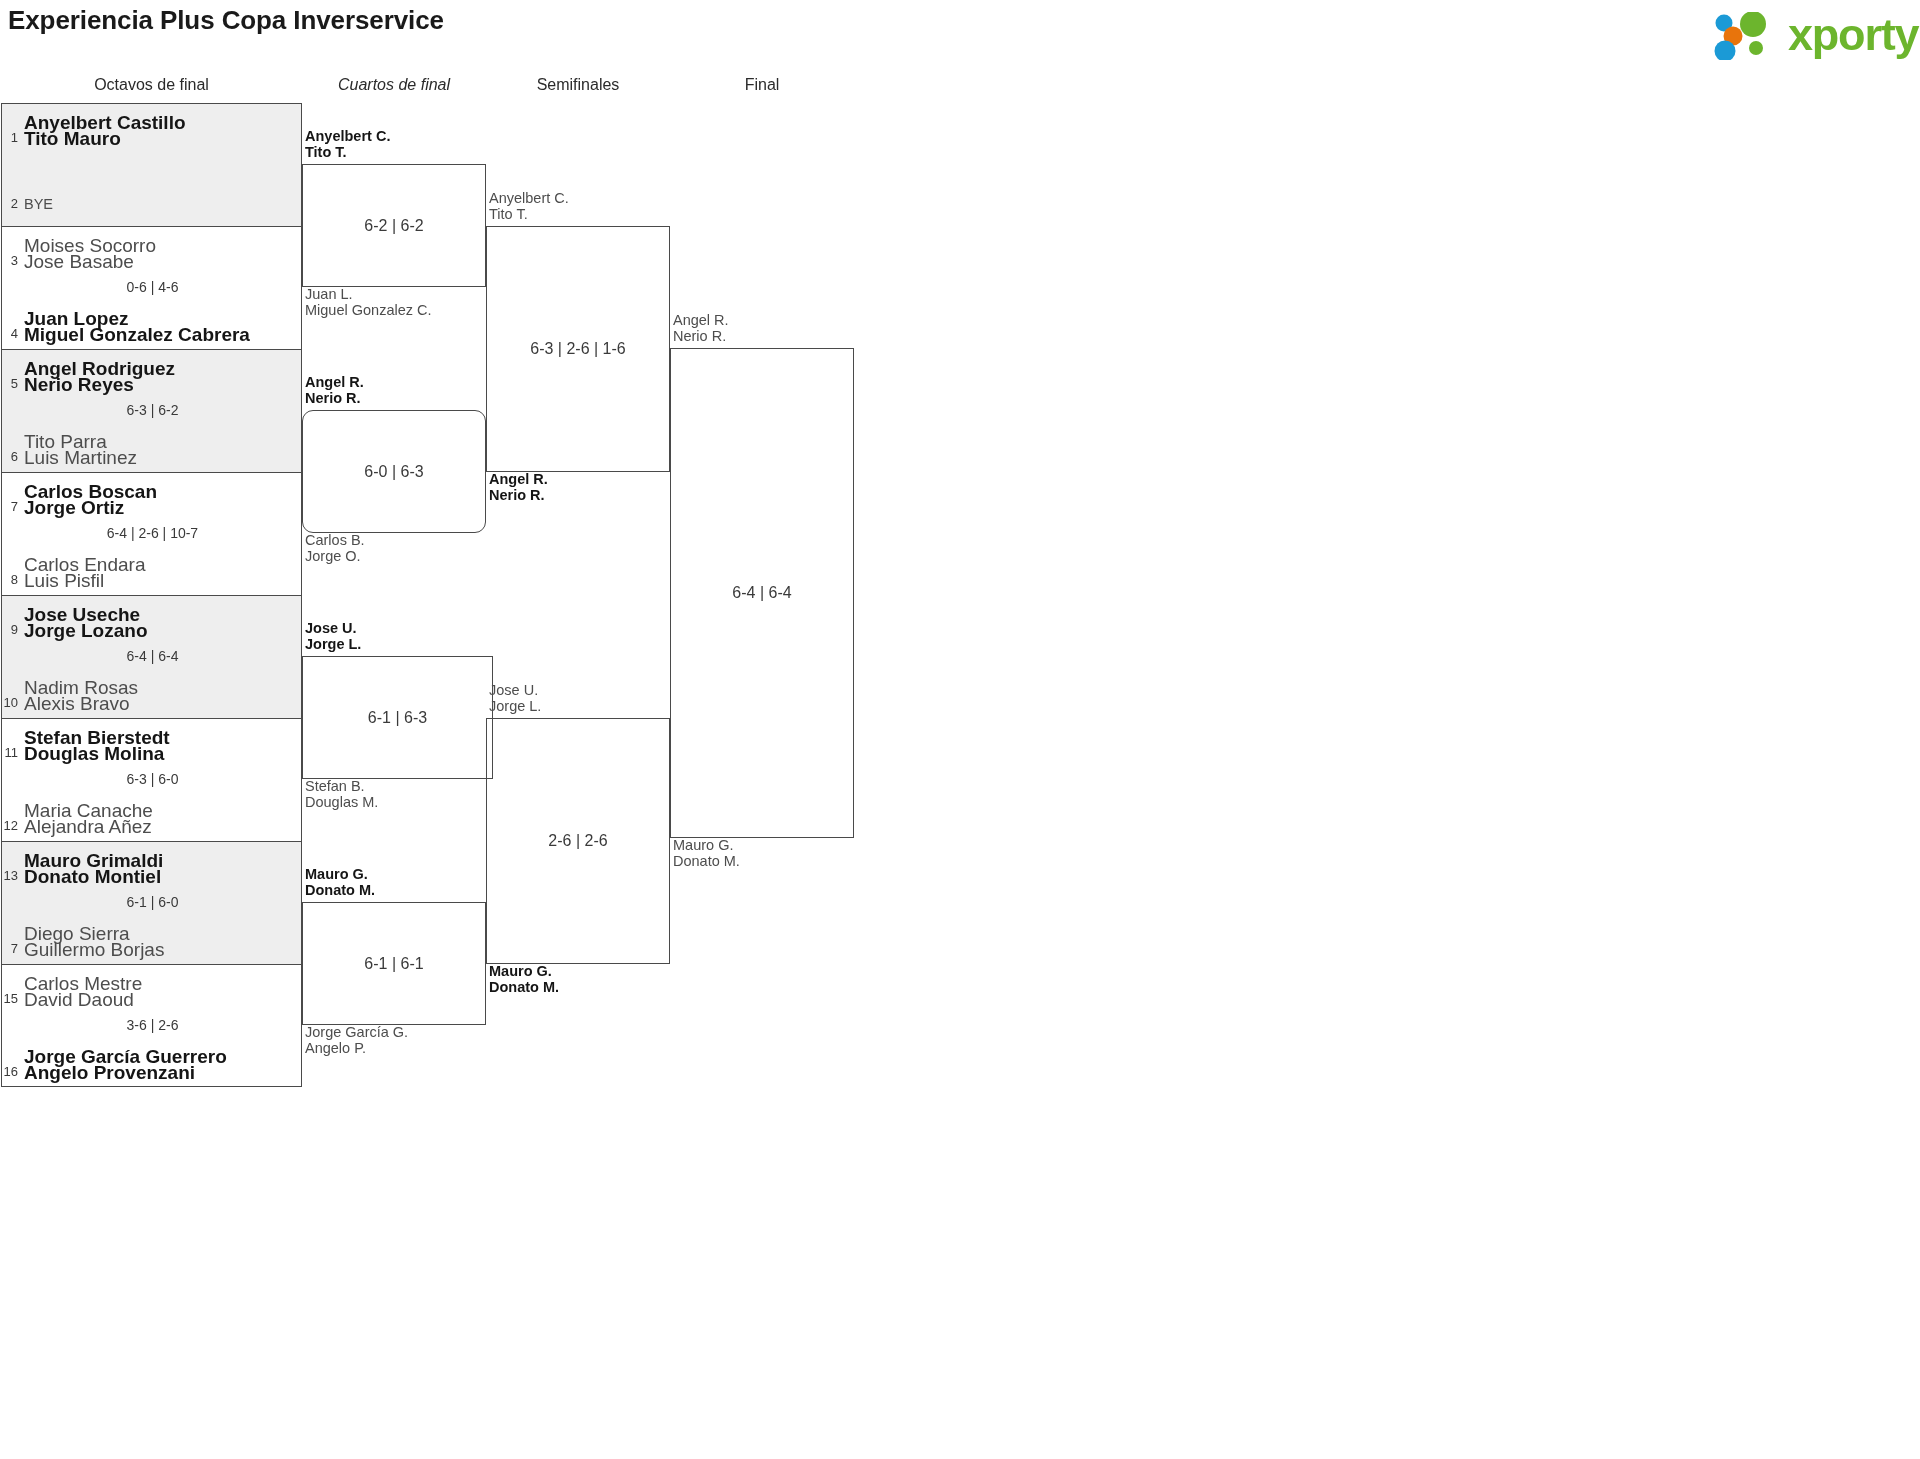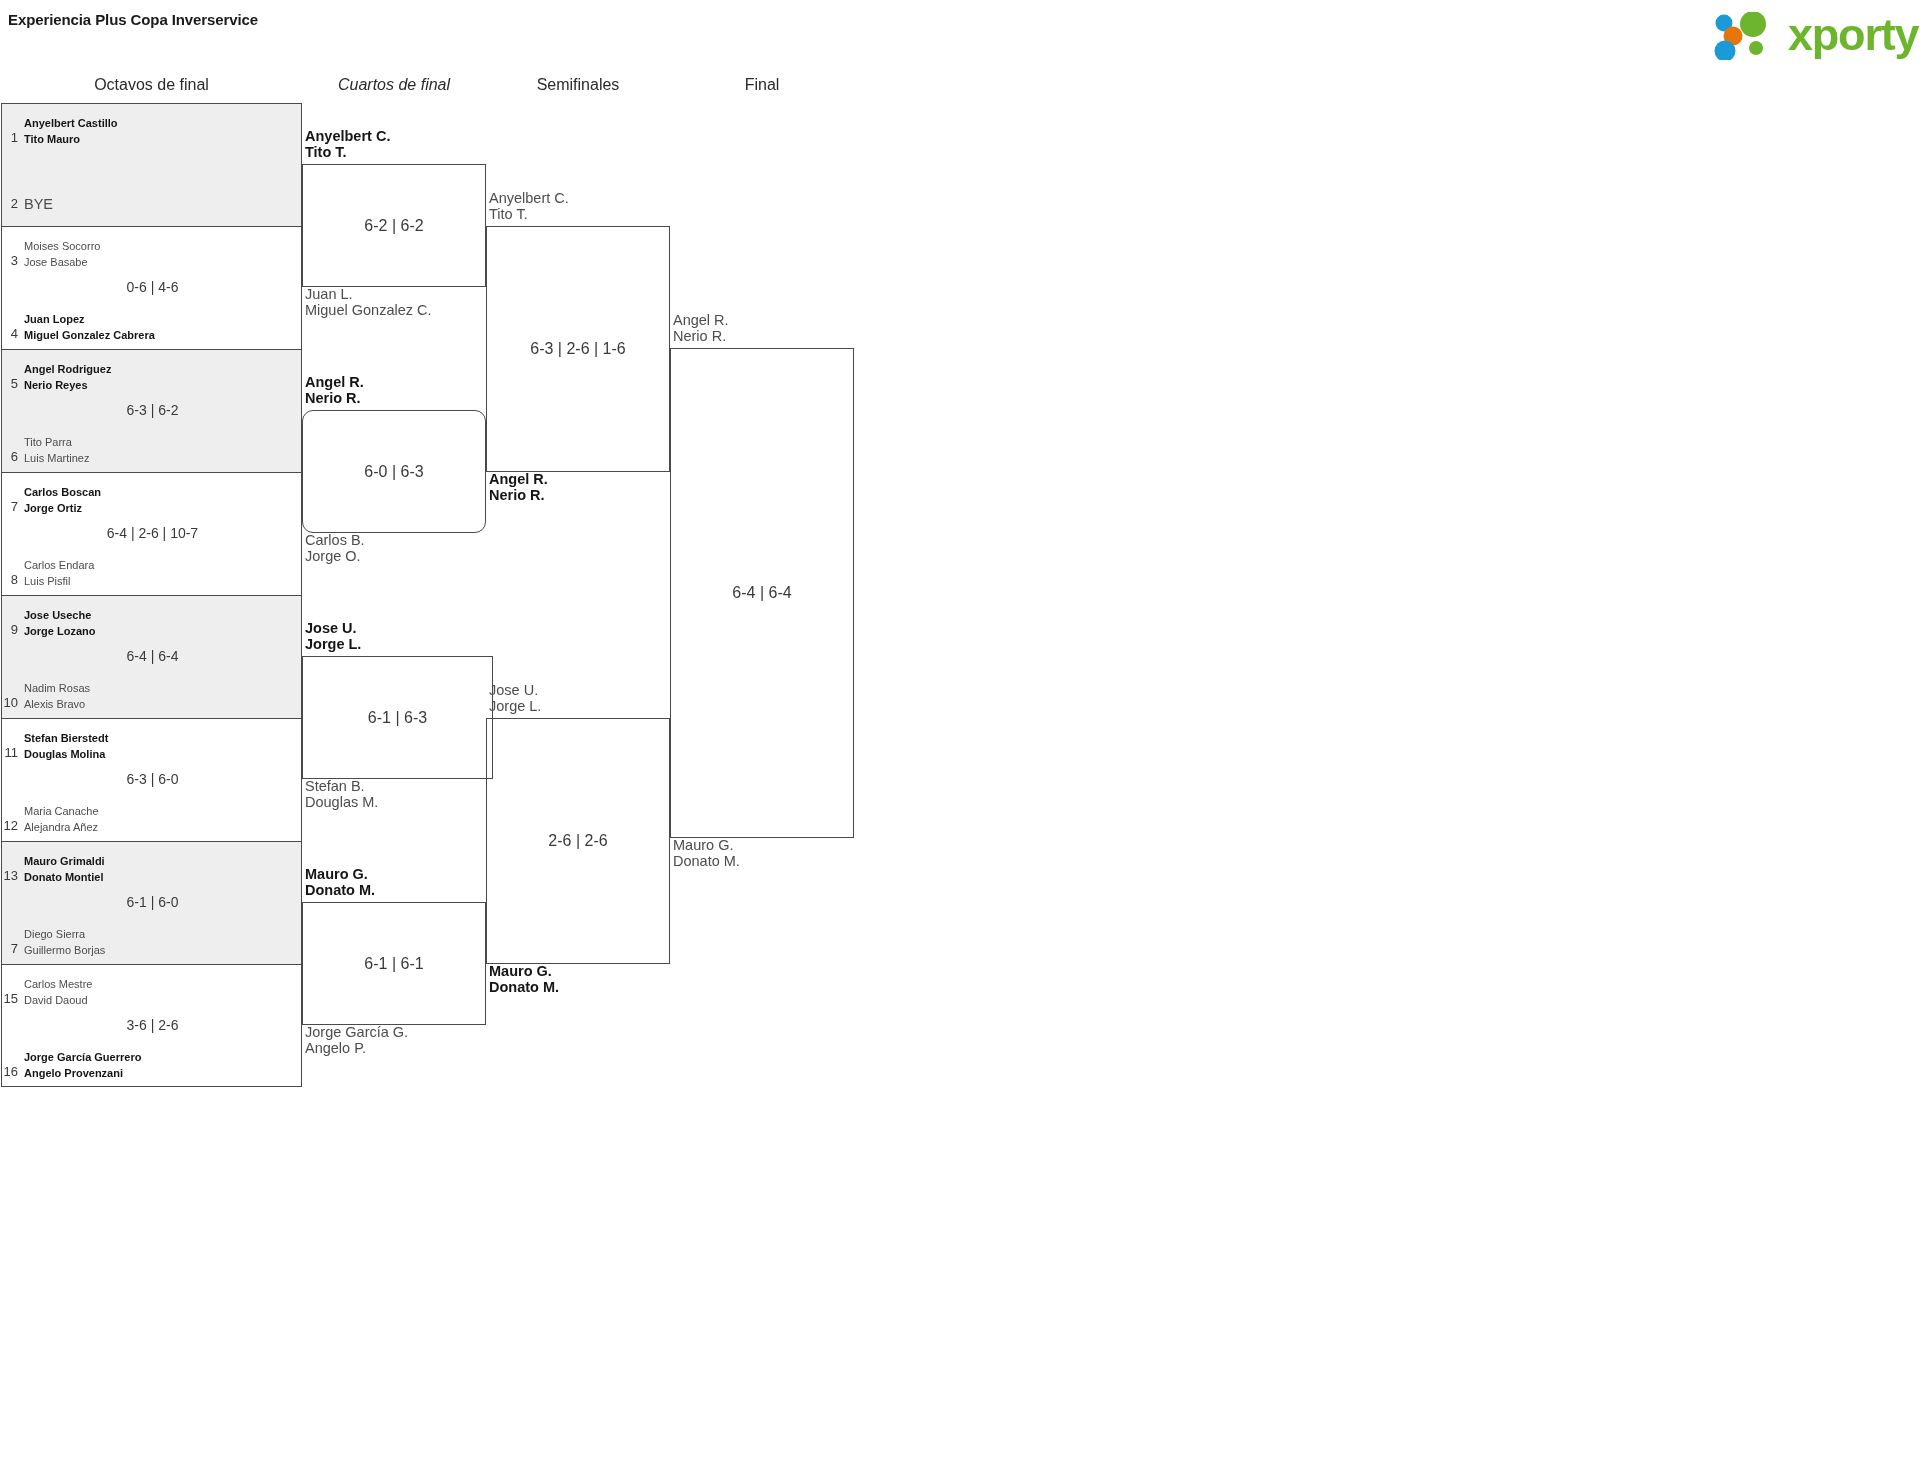--- a/index.html
+++ b/index.html
@@ -8,21 +8,21 @@
     background: #ffffff;
     font-family: "Liberation Sans", sans-serif;
     color: #222222;
     overflow: hidden;
   }
   .page { position: relative; width: 1920px; height: 1459px; }
 
   
   .title-block { position: absolute; left: 8px; top: 4px; }
   .title-line {
-    font-size: 15px; font-weight: bold; line-height: 32px;
+    font-size: 26px; font-weight: bold; line-height: 32px;
     color: #1a1a1a; letter-spacing: -0.1px; white-space: nowrap;
   }
   .logo { position: absolute; right: 18px; top: 8px; width: 190px; height: 56px; }
   .logo-dots { position: absolute; left: 0; top: 4px; width: 78px; height: 48px; }
   .logo-word {
     position: absolute; left: 76px; top: -1px;
     font-size: 45px; font-weight: bold; color: #6cb52d;
     letter-spacing: -1.2px; line-height: 56px;
   }
 
@@ -42,21 +42,21 @@
   .r16block.last { border-bottom: 1px solid #4a4a4a; }
   .r16block.shade { background: #eeeeee; }
   .r16block.plain { background: #ffffff; }
 
   .r16slot { position: absolute; left: 0; width: 301px; display: flex; }
   .r16seed {
     width: 22px; text-align: right; padding-right: 6px;
     font-size: 13px; color: #3a3a3a; line-height: 16px;
     align-self: flex-end; padding-bottom: 1px;
   }
-  .r16names { font-size: 11px; line-height: 16px; }
+  .r16names { font-size: 19px; line-height: 16px; }
   .r16names .nm { display: block; white-space: nowrap; }
   .win .r16names { font-weight: bold; color: #151515; }
   .los .r16names { font-weight: normal; color: #4d4d4d; }
   .r16slot.bye .r16names { font-size: 14.5px; color: #4d4d4d; }
   .r16slot.bye .r16seed { align-self: flex-start; padding-bottom: 0; }
 
   .r16score {
     position: absolute; width: 301px; text-align: center;
     font-size: 14px; color: #3a3a3a; white-space: nowrap;
   }

